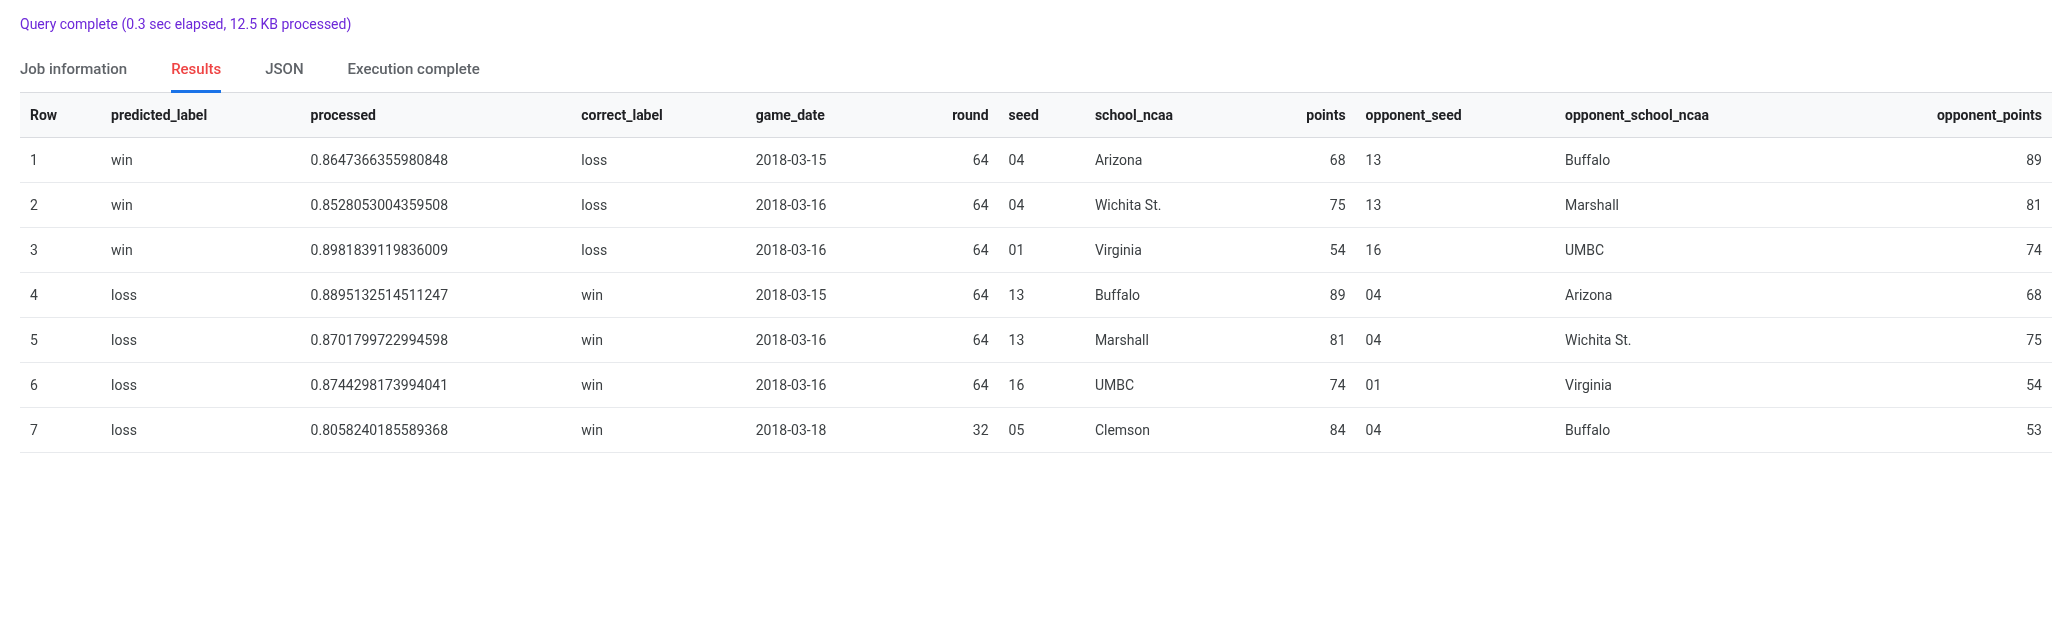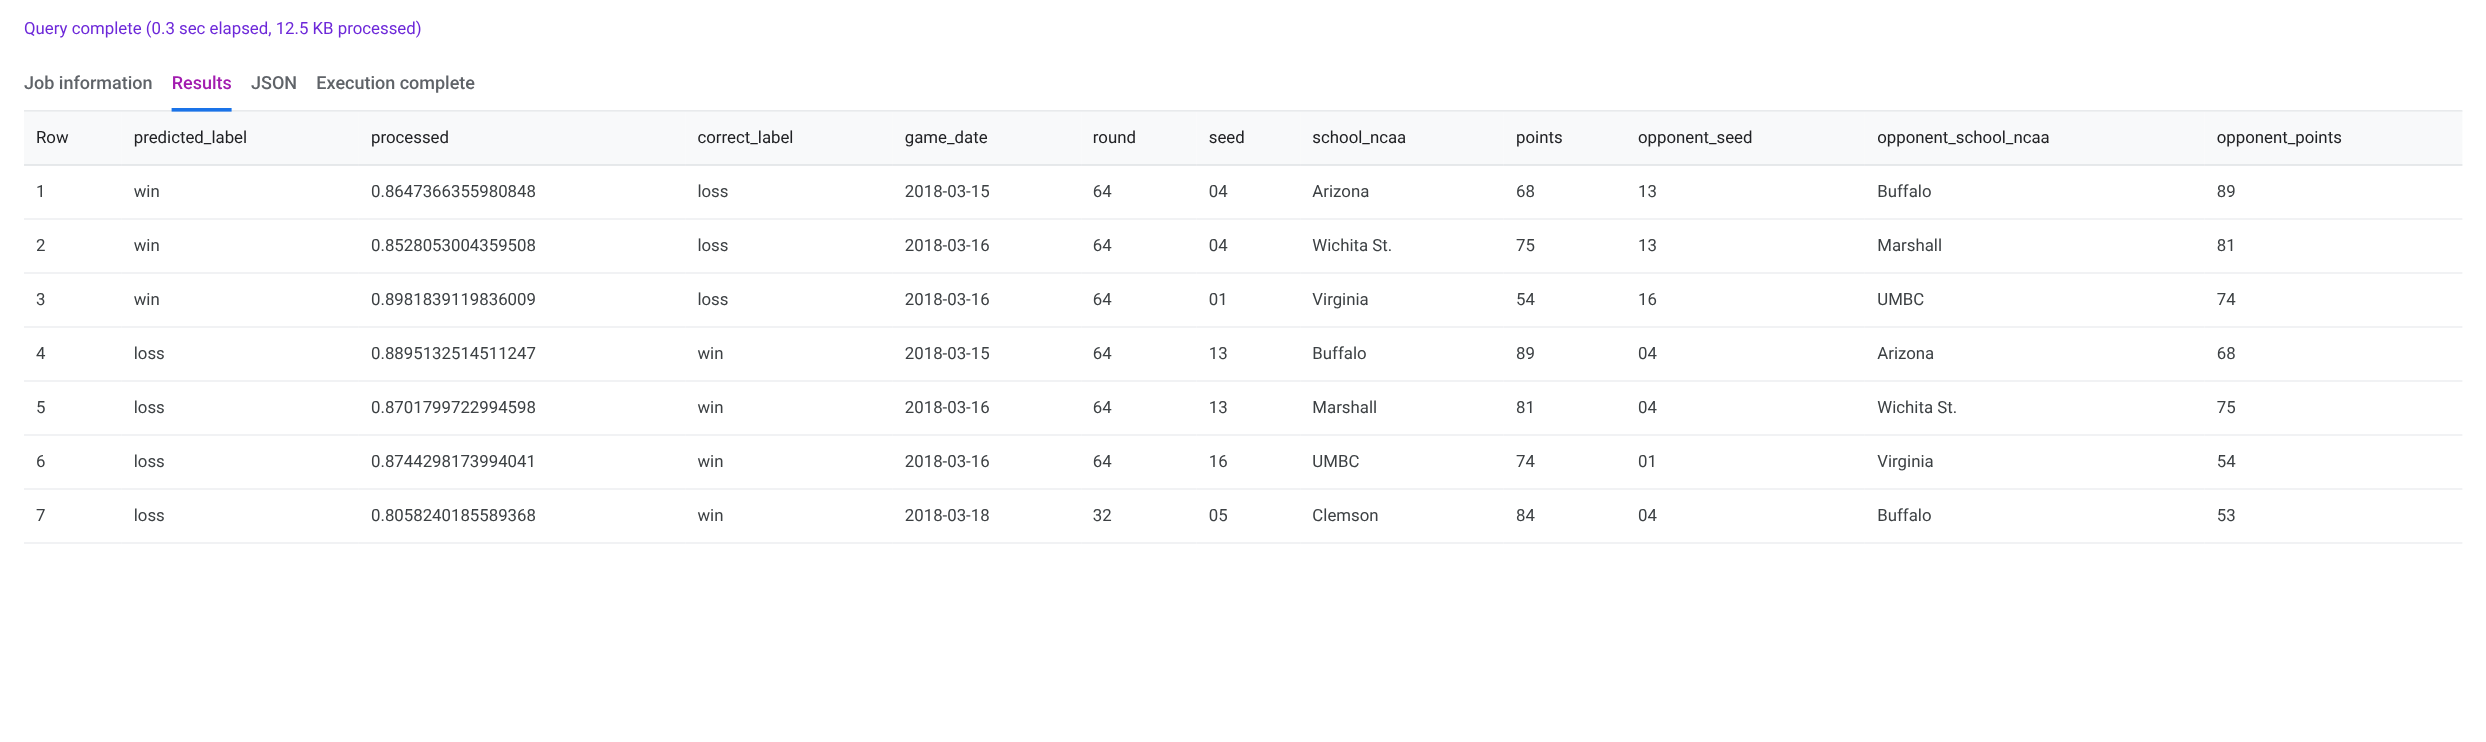--- a/index.html
+++ b/index.html
@@ -14,61 +14,61 @@
       background: #fff;
       padding: 16px 20px;
     }
     .status-line {
       color: #6d28d9;
       font-size: 14px;
       margin-bottom: 20px;
     }
     .tabs {
       display: flex;
-      gap: 16px;
+      gap: 44px;
       border-bottom: 1px solid #dadce0;
       margin-bottom: 0;
     }
     .tab {
       padding: 8px 0 12px 0;
       color: #5f6368;
       font-size: 15px;
       font-weight: 500;
       cursor: pointer;
       border-bottom: 3px solid transparent;
       margin-bottom: -1px;
       position: relative;
     }
     .tab.active {
-      color: #a21caf;
+      color: #ef4444;
       border-bottom-color: #1a73e8;
       text-align: center;
     }
     table {
       width: 100%;
       border-collapse: collapse;
       font-size: 14px;
     }
     thead th {
       text-align: left;
-      font-weight: 400;
+      font-weight: 700;
       color: #202124;
       padding: 14px 10px;
       background: #f8f9fa;
       border-bottom: 1px solid #dadce0;
       white-space: nowrap;
     }
     tbody td {
       padding: 14px 10px;
       border-bottom: 1px solid #e8eaed;
       color: #3c4043;
       white-space: nowrap;
     }
     .num {
-      text-align: left;
+      text-align: right;
     }
   </style>
 </head>
 <body>
 
 <div class="status-line">Query complete (0.3 sec elapsed, 12.5 KB processed)</div>
 
 <div class="tabs" id="tabs-container">
     <div class="tab">Job information</div>
     <div class="tab active">Results</div>

